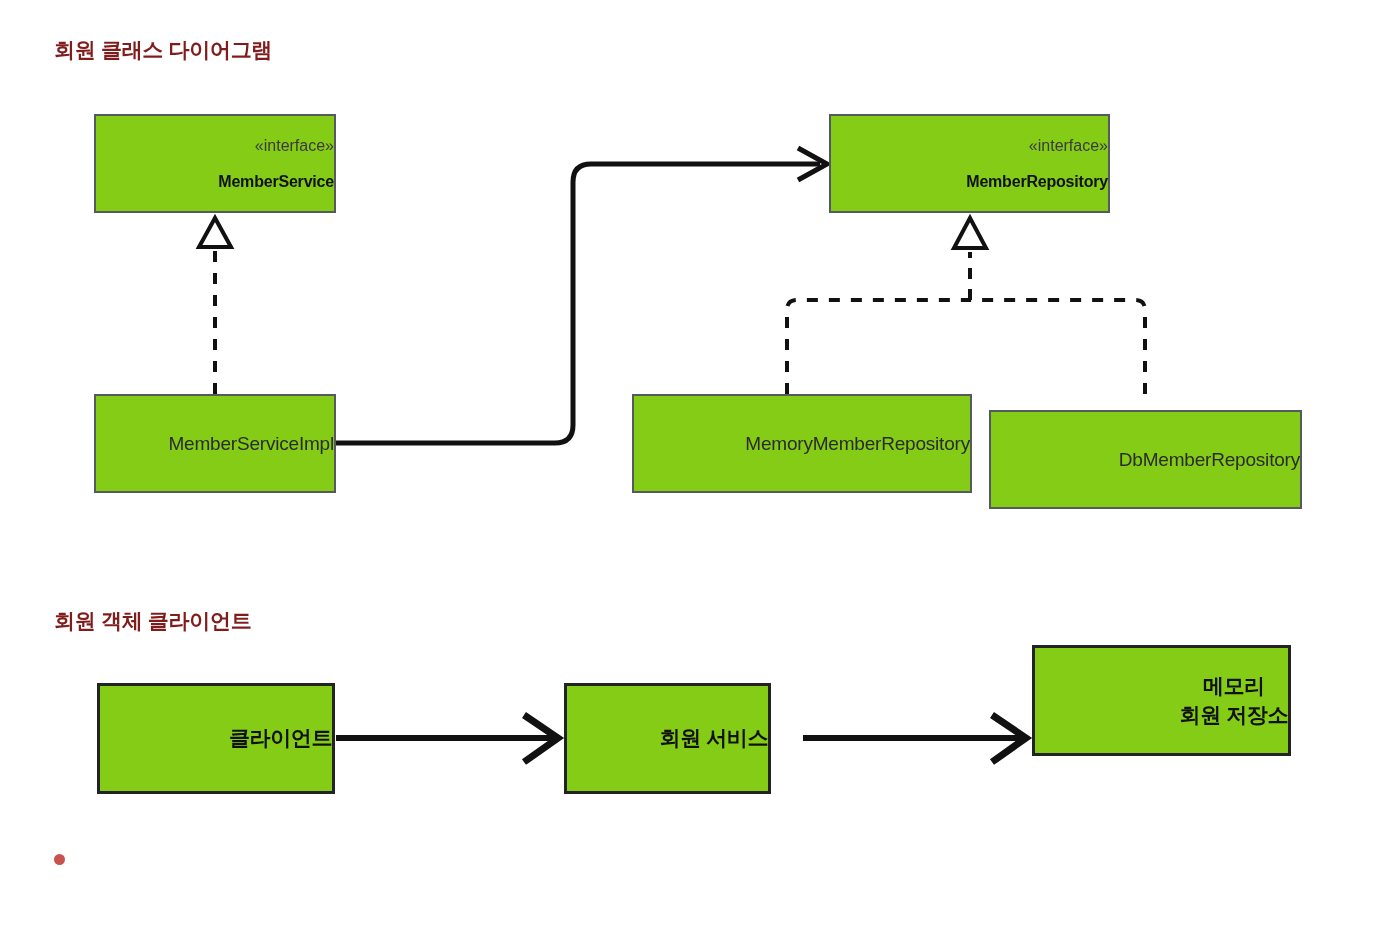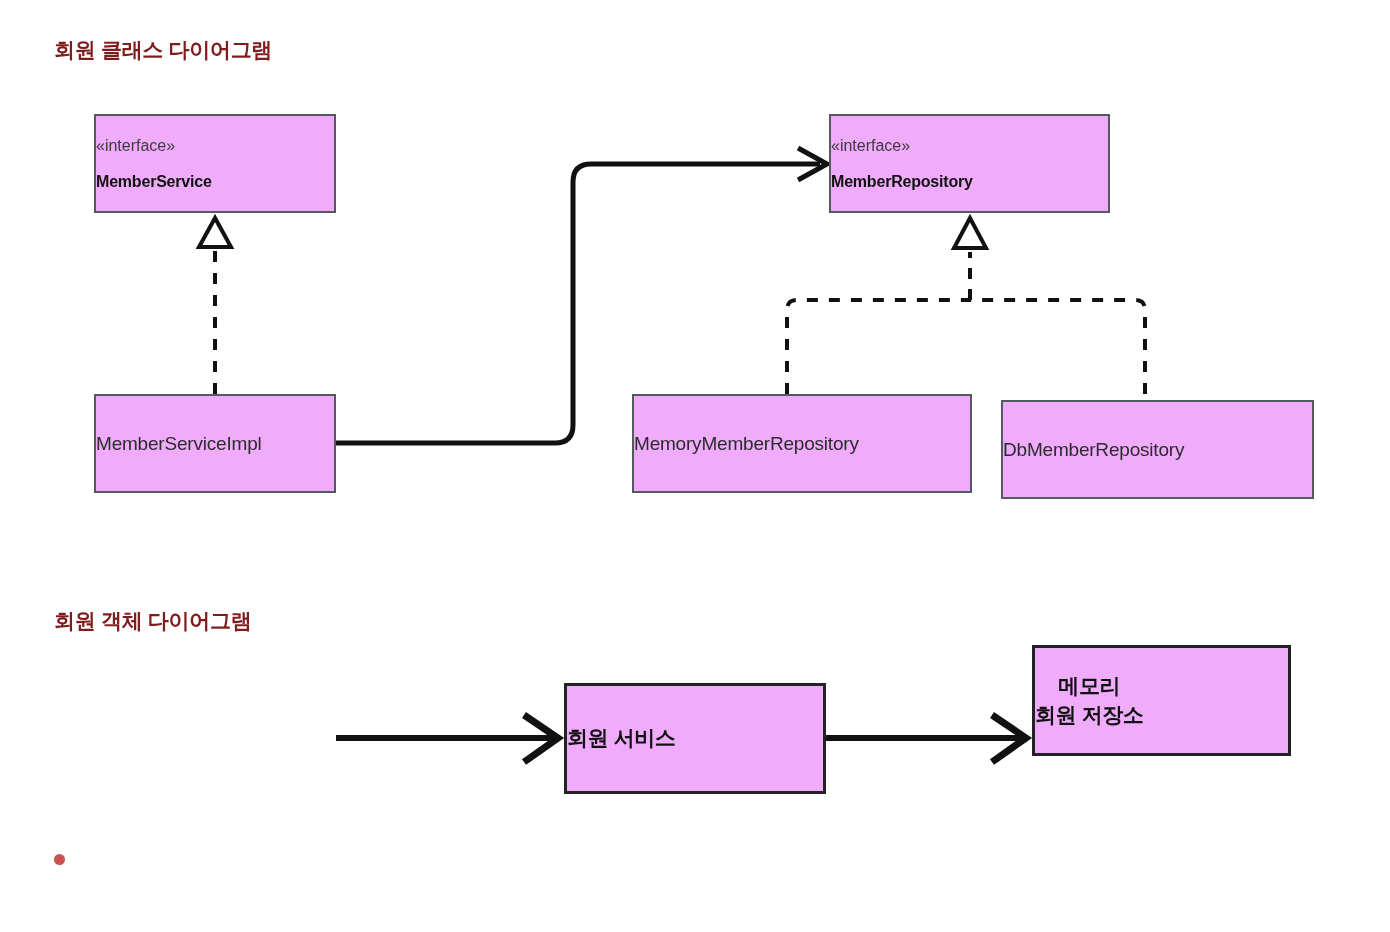--- a/index.html
+++ b/index.html
@@ -34,25 +34,25 @@
     letter-spacing: -0.3px;
     color: #7f1d1d;
     white-space: nowrap;
   }
   #title-class { left: 54px; top: 36px; }
   #title-object { left: 54px; top: 607px; }
 
   .node {
     position: absolute;
     box-sizing: border-box;
-    background: #f0abfc;
+    background: #84cc16;
     border: 2px solid #555a5e;
     display: flex;
     flex-direction: column;
-    align-items: flex-start;
+    align-items: flex-end;
     justify-content: center;
     text-align: center;
     line-height: 1.22;
   }
   .node .stereotype {
     font-size: 16px;
     font-weight: normal;
     color: #3b3b3b;
     letter-spacing: 0px;
   }
@@ -78,24 +78,24 @@
     color: #111111;
     letter-spacing: -0.4px;
     line-height: 1.35;
     white-space: pre-line;
   }
 
   #n-member-service       { left: 94px;  top: 114px; width: 242px; height: 99px; }
   #n-member-repository    { left: 829px; top: 114px; width: 281px; height: 99px; }
   #n-member-service-impl  { left: 94px;  top: 394px; width: 242px; height: 99px; }
   #n-memory-member-repo   { left: 632px; top: 394px; width: 340px; height: 99px; }
-  #n-db-member-repo       { left: 989px; top: 400px; width: 313px; height: 99px; margin-left: 12px; }
+  #n-db-member-repo       { left: 989px; top: 410px; width: 313px; height: 99px; }
 
   #n-client        { left: 97px;  top: 683px; width: 238px; height: 111px; }
-  #n-member-svc    { left: 564px; top: 683px; width: 262px; height: 111px; }
+  #n-member-svc    { left: 564px; top: 683px; width: 207px; height: 111px; }
   #n-memory-store  { left: 1032px; top: 645px; width: 259px; height: 111px; }
 
   .bullet-row {
     position: absolute;
     left: 54px;
     top: 857px;
     display: flex;
     align-items: baseline;
   }
   .bullet-dot {
@@ -172,22 +172,25 @@
   </div>
 
   <div class="node" id="n-memory-member-repo">
     <span class="cname">MemoryMemberRepository</span>
   </div>
 
   <div class="node" id="n-db-member-repo">
     <span class="cname">DbMemberRepository</span>
   </div>
 
-  <div class="section-title" id="title-object">회원 객체 다이어그램</div>
-
+  <div class="section-title" id="title-object">회원 객체 클라이언트</div>
+
+  <div class="node obj" id="n-client">
+    <span class="oname">클라이언트</span>
+  </div>
 
   <div class="node obj" id="n-member-svc">
     <span class="oname">회원 서비스</span>
   </div>
 
   <div class="node obj" id="n-memory-store">
     <span class="oname">메모리
 회원 저장소</span>
   </div>
 

